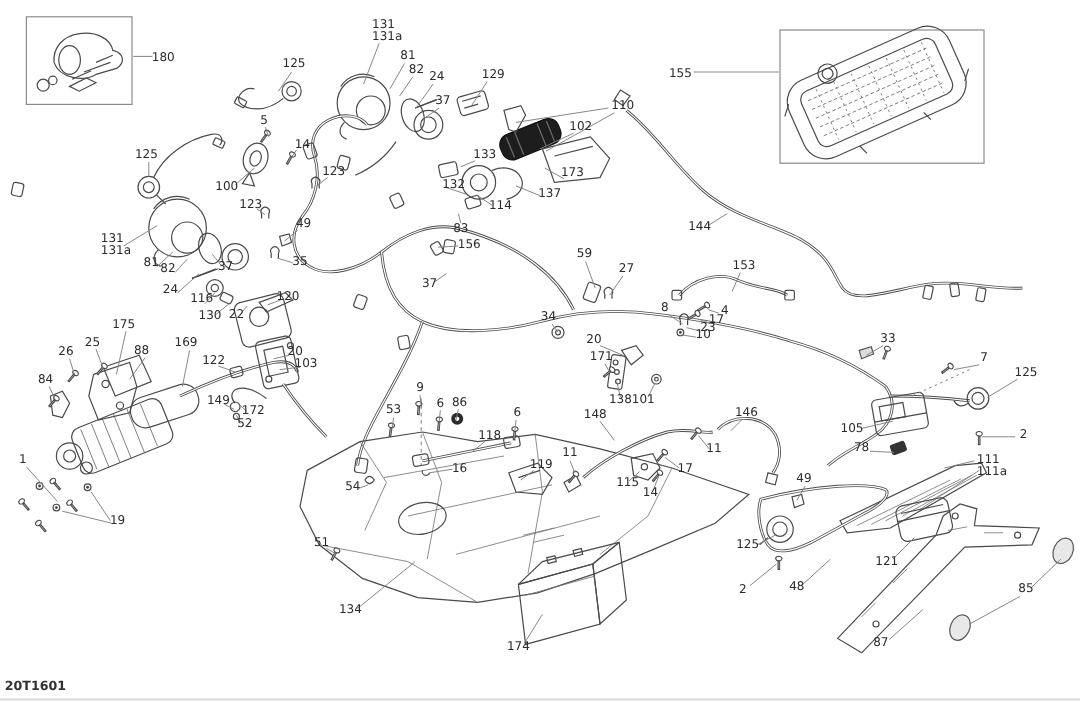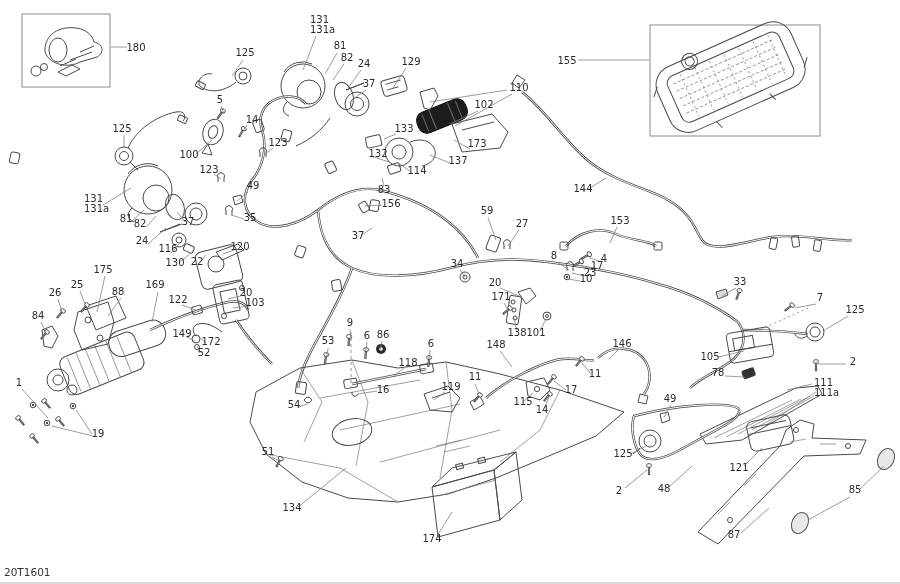--- a/index.html
+++ b/index.html
@@ -2,21 +2,21 @@
 <html><head>
 <meta charset="utf-8">
 <style>
   html,body{margin:0;padding:0;background:#fff;}
   .canvas{position:relative;width:900px;height:584px;background:#ffffff;overflow:hidden;
           font-family:"DejaVu Sans", sans-serif;}
   .canvas svg{position:absolute;left:0;top:0;}
   #labels-layer text{font:10px "DejaVu Sans", sans-serif;fill:#2b2b2b;text-anchor:middle;}
   #labels-layer text.start{text-anchor:start;}
   #leader-layer line{stroke:#828282;stroke-width:0.8;}
-  .code{position:absolute;left:4px;top:566px;font-size:10.5px;color:#333;}
+  .code{position:absolute;left:4px;top:566px;font-size:10.5px;color:#333;font-weight:bold;}
   .bottom-edge{position:absolute;left:0;top:582px;width:900px;height:2px;background:#d9d9d9;}
   .part{stroke:#4a4a4a;fill:none;stroke-width:1;}
   .tube{stroke:#4a4a4a;fill:none;stroke-width:2.4;}
   .tubein{stroke:#ffffff;fill:none;stroke-width:1;}
   .thin{stroke:#777;stroke-width:0.7;fill:none;}
   .boxline{stroke:#8a8a8a;fill:none;stroke-width:1;}
 </style>
 </head>
 <body>
 

